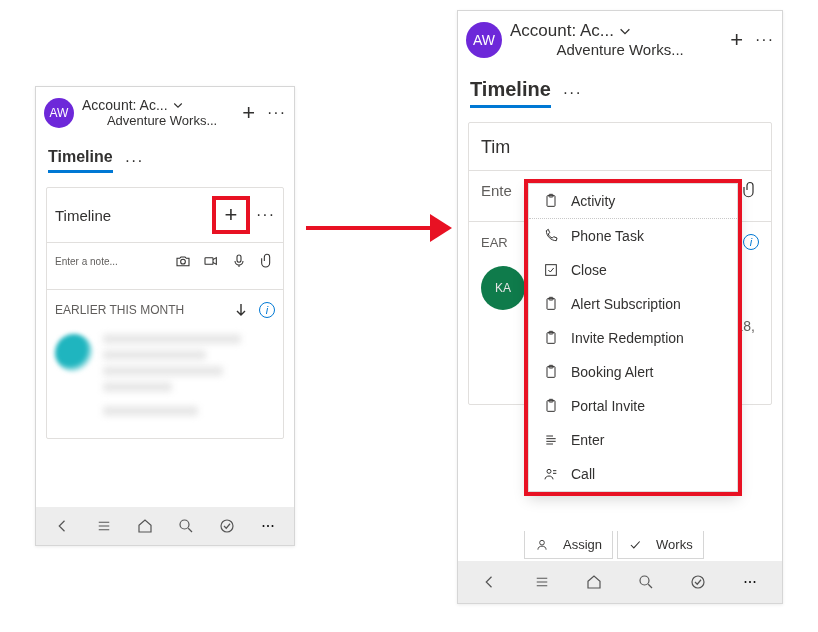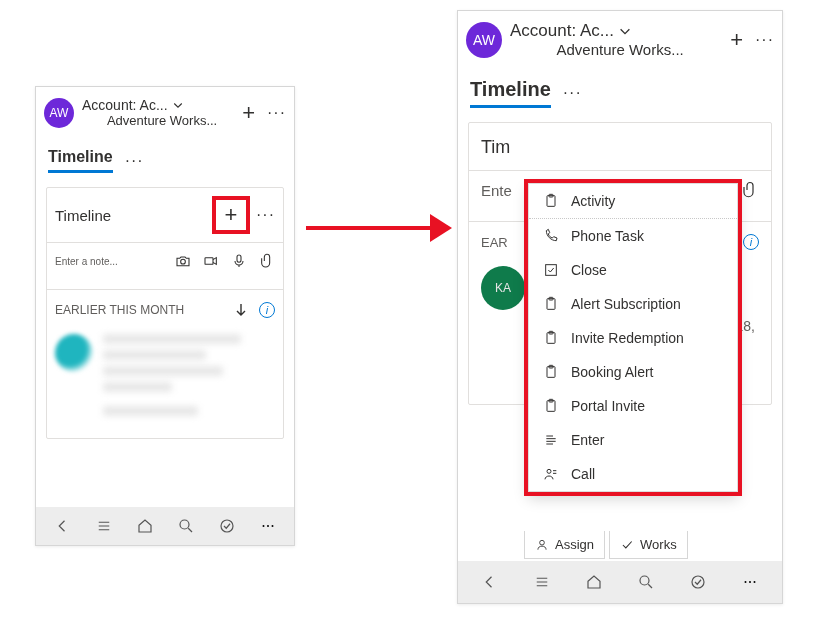--- a/index.html
+++ b/index.html
@@ -116,21 +116,21 @@
     padding: 9px 14px; font-size: 14px;
     white-space: nowrap;
   }
   .menu-item svg { width: 16px; height: 16px; flex-shrink: 0; }
   .menu-dotted { border-bottom: 1px dotted #c8c8c8; text-align: right; }
 
   .assign-close-row {
     position: absolute; left: 66px; bottom: 44px;
     display: flex; gap: 4px; z-index: 5;
   }
-  .ac-btn { border: 1px solid #d6d6d6; border-top: none; background: #fff; padding: 6px 10px; display: flex; align-items: center; gap: 6px; font-size: 13px; }
+  .ac-btn { border: 1px solid #d6d6d6; border-top: none; background: #fff; padding: 6px 10px; display: flex; align-items: center; gap: 14px; font-size: 13px; }
   .ac-btn svg { width: 14px; height: 14px; }
 
   
   .arrow-line {
     position: absolute;
     left: 306px; top: 226px;
     width: 130px; height: 4px; background: #e81123;
   }
   .arrow-head {
     position: absolute;

